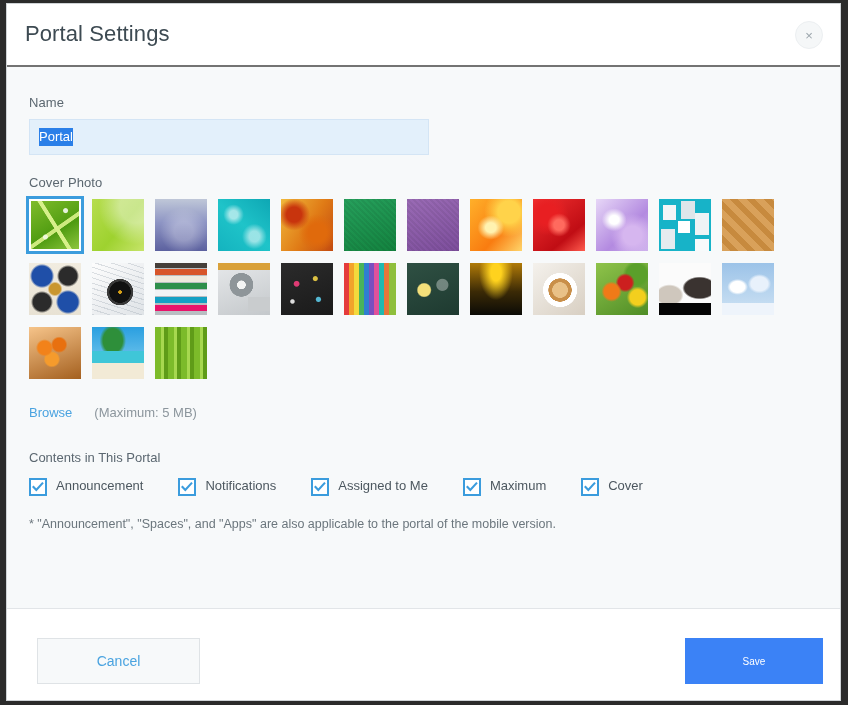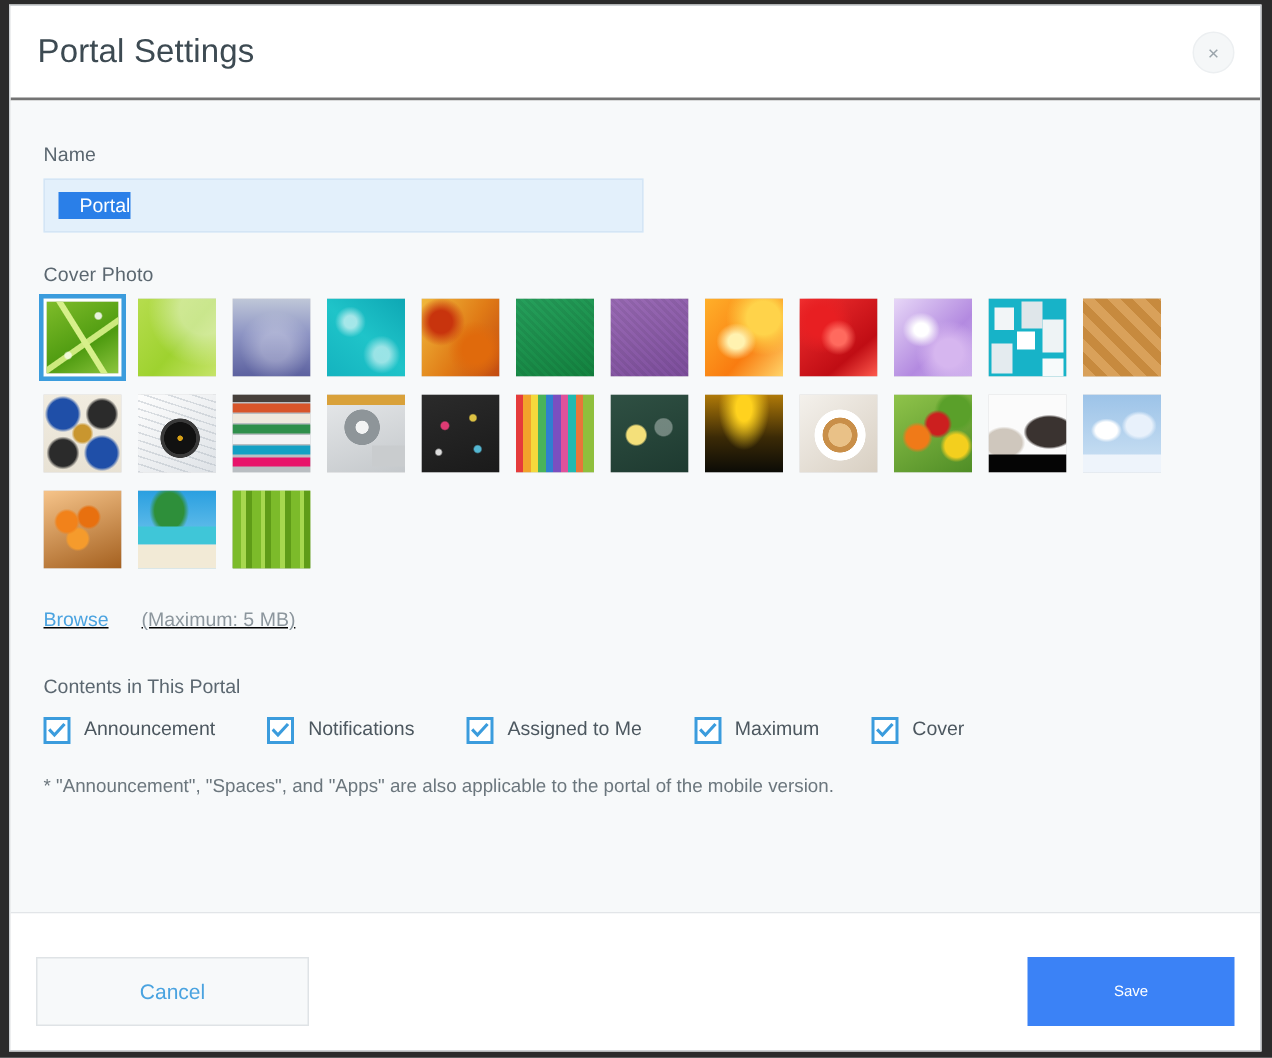--- a/index.html
+++ b/index.html
@@ -96,21 +96,21 @@
     display: flex;
     align-items: center;
     padding: 0 9px;
     font-size: 13px;
     color: #333333;
     cursor: text;
   }
   .name-input .sel {
     background: #2a7fe8;
     color: #ffffff;
-    padding: 1px 0px 2px 14px;
+    padding: 1px 0px 2px 0;
   }
 
   .section-gap { height: 20px; }
 
   
   .thumb-grid {
     display: flex;
     flex-wrap: wrap;
     gap: 12px 11px;
     width: 768px;
@@ -262,21 +262,20 @@
   .t-bamboo     { background:
                     repeating-linear-gradient(90deg,
                       #7cbb2a 0 6px, #a7d84f 6px 9px, #5f9c18 9px 13px),
                     linear-gradient(180deg, #8ec63f, #4e8c14); }
 
   
   .browse-row {
     display: flex;
     align-items: flex-end;
     margin-top: 26px;
-    text-decoration: underline;
   }
   .browse-link {
     font-size: 13px;
     color: #4aa3e0;
     cursor: pointer;
   }
   .max-note {
     font-size: 13px;
     color: #8c969d;
     margin-left: 22px;
@@ -323,23 +322,23 @@
 
   
   .dialog-footer {
     flex: 0 0 91px;
     height: 91px;
     background: #ffffff;
     position: relative;
   }
   .btn-cancel {
     position: absolute;
-    left: 17px;
+    left: 30px;
     top: 29px;
-    width: 182px;
+    width: 163px;
     height: 46px;
     background: #f7f9fa;
     border: 1px solid #dfe3e6;
     box-sizing: border-box;
     color: #4aa3e0;
     font-size: 14px;
     display: flex;
     align-items: center;
     justify-content: center;
     cursor: pointer;

